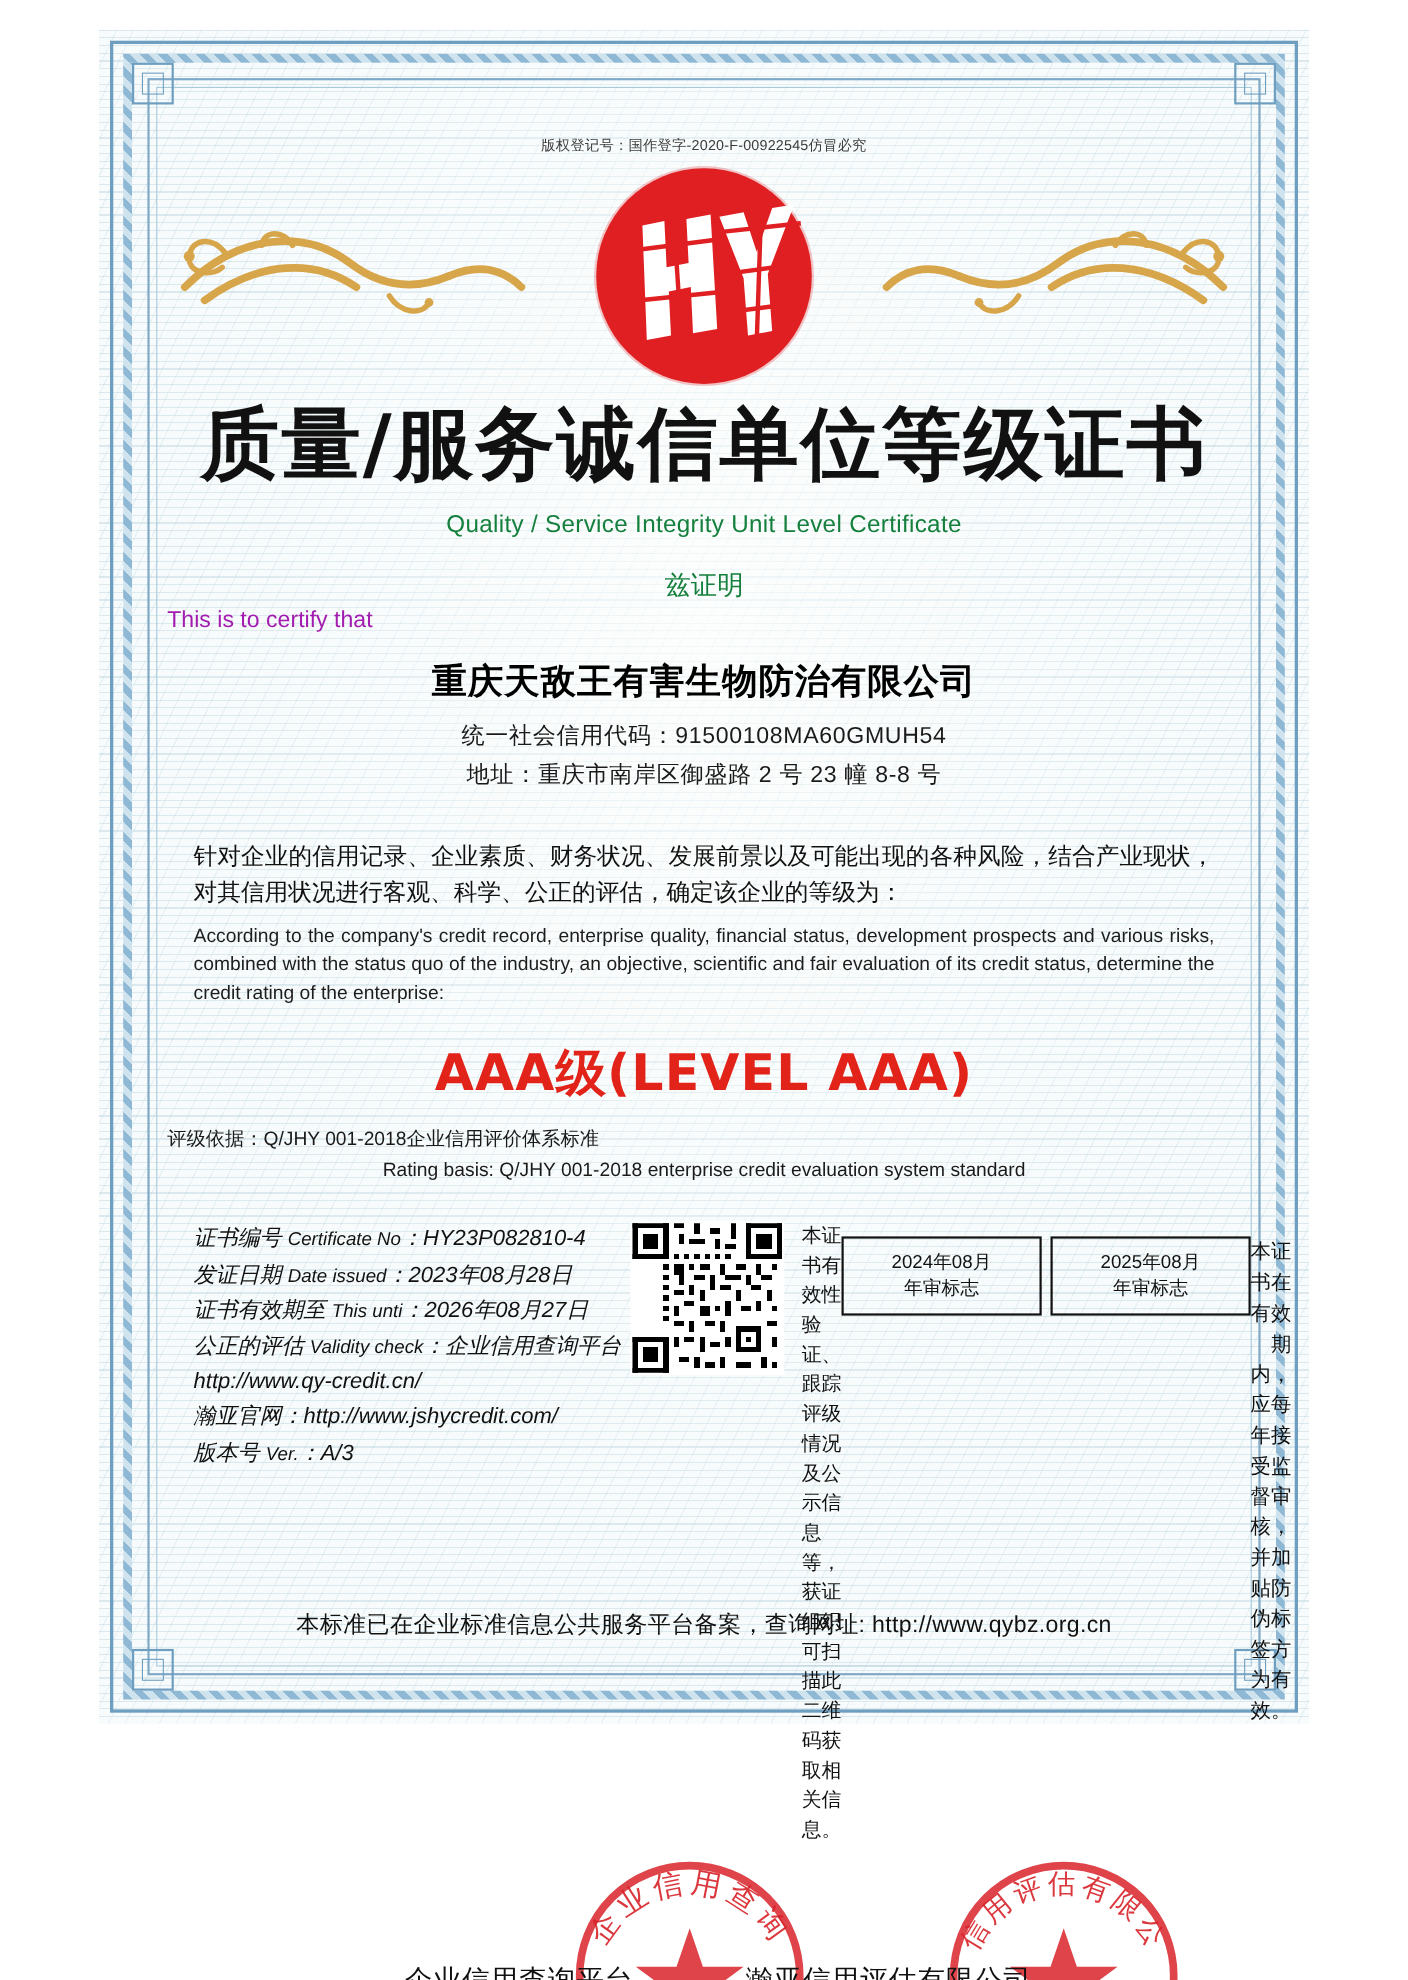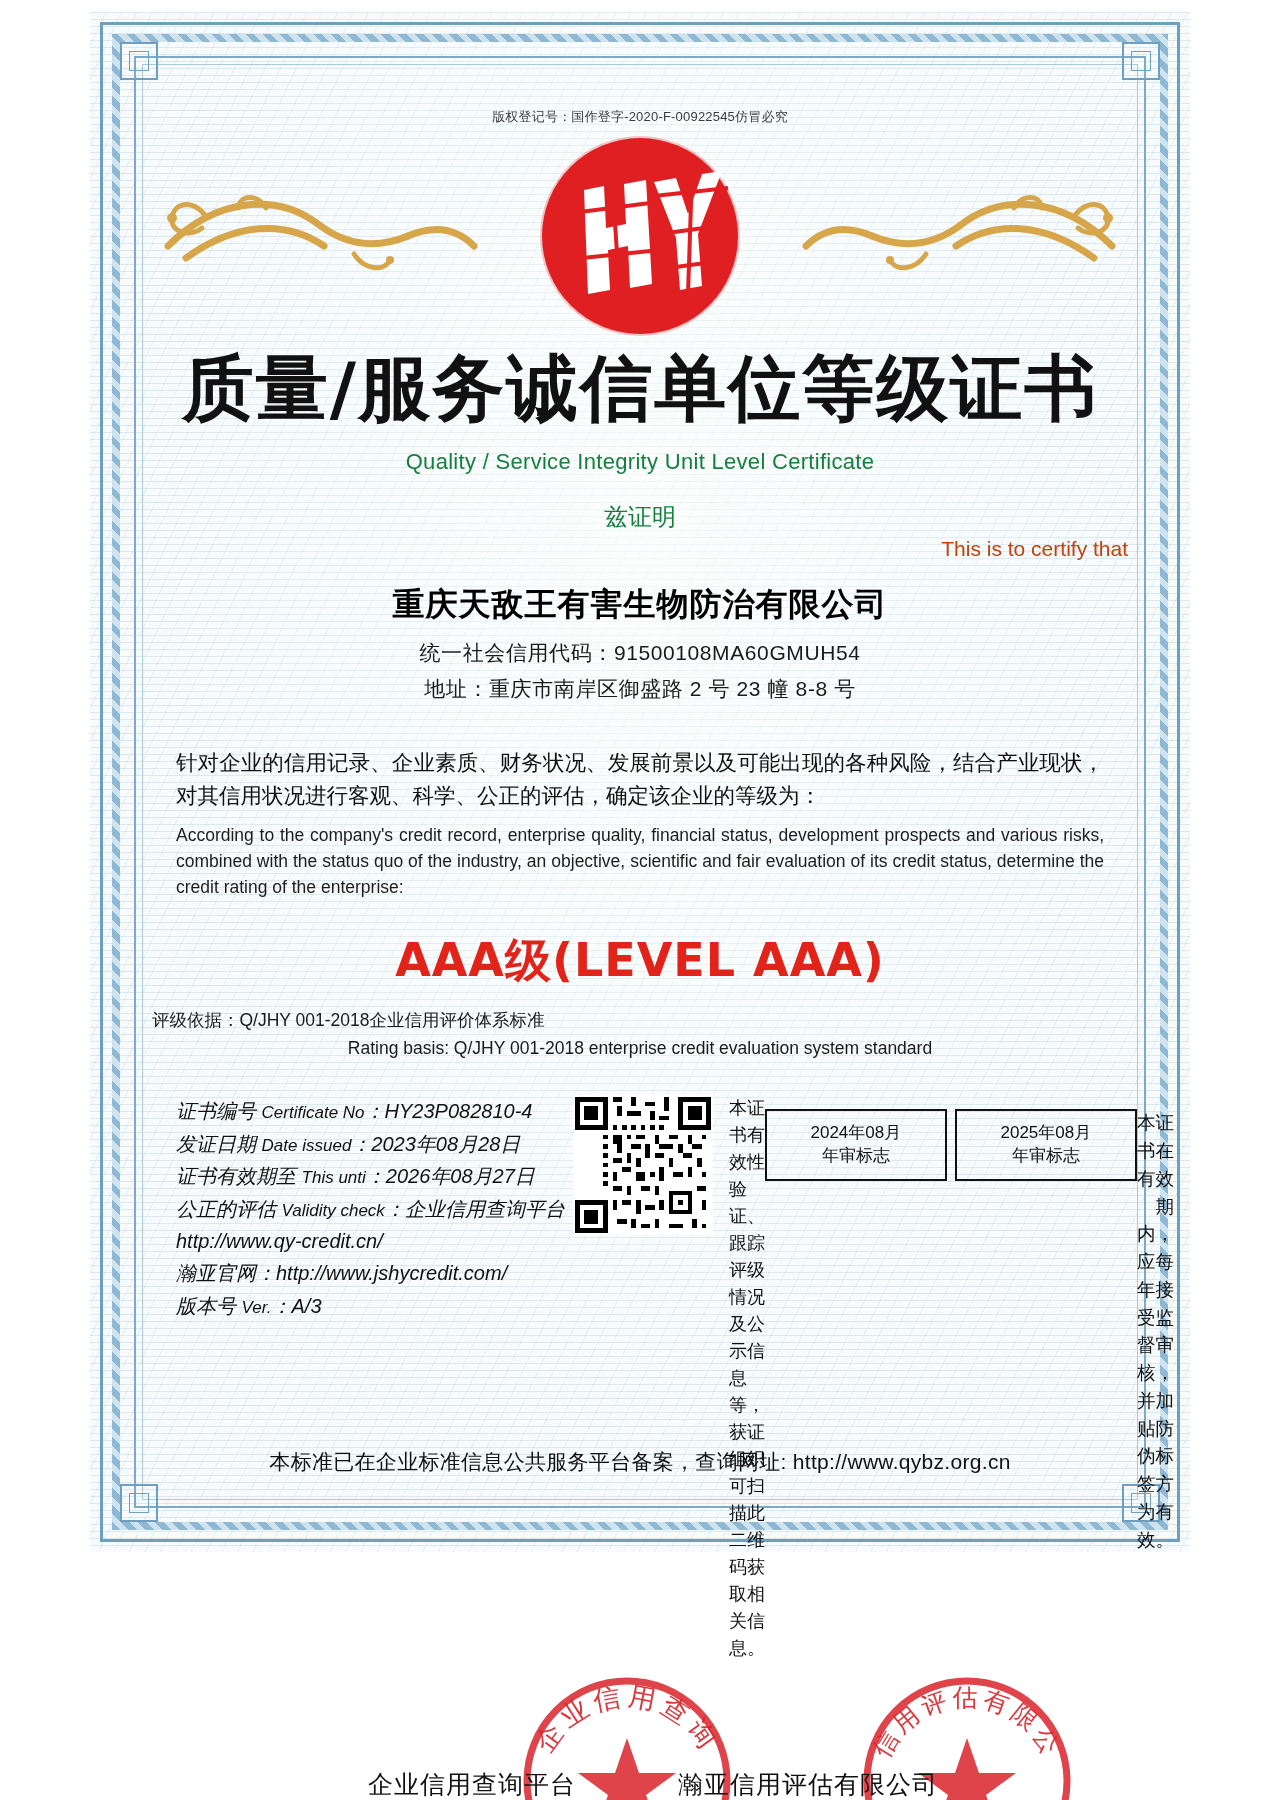--- a/index.html
+++ b/index.html
@@ -12,21 +12,21 @@
     height: 1800px;
     font-family: "Liberation Sans", sans-serif;
     overflow: hidden;
   }
 
   
   #certificate {
     position: relative;
     width: 1100px;
     height: 1540px;
-    margin: 12px auto 0 auto;
+    margin: 27px auto 0 auto;
     background: #f7fbfb;
     box-sizing: border-box;
   }
 
   
   .guilloche {
     position: absolute;
     inset: 0;
     background:
       repeating-linear-gradient(
@@ -165,23 +165,23 @@
     margin-top: 12px;
     letter-spacing: .3px;
   }
   .certify-cn {
     text-align: center;
     font-size: 24px;
     color: #15803d;
     margin-top: 26px;
   }
   .certify-en {
-    text-align: right;
+    text-align: left;
     font-size: 21px;
-    color: #c2410c;
+    color: #a21caf;
     margin-top: 4px;
   }
   .company-name {
     text-align: center;
     font-size: 32px;
     font-weight: bold;
     color: #000;
     margin-top: 22px;
     letter-spacing: 1px;
     font-family: "DejaVu Sans", "Liberation Sans", sans-serif;

